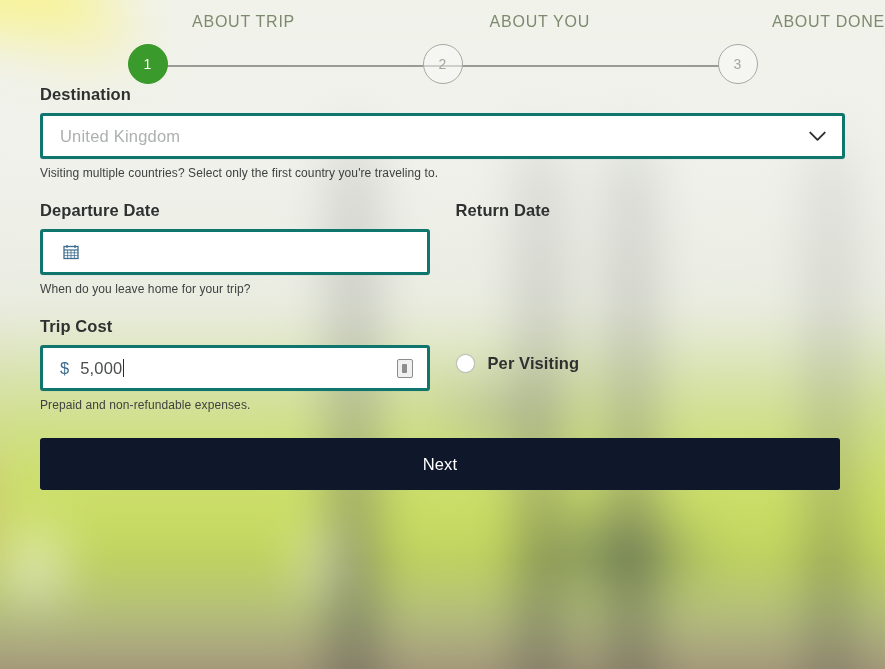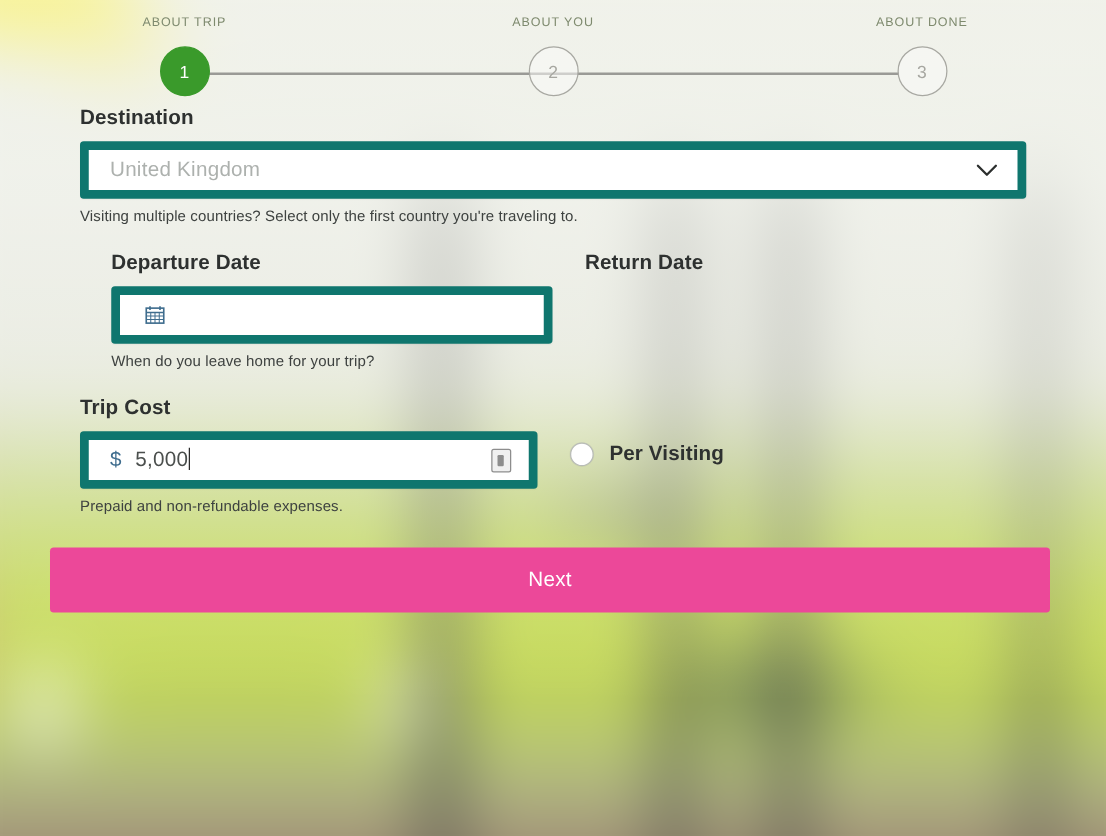--- a/index.html
+++ b/index.html
@@ -93,22 +93,22 @@
     margin: 0;
     padding-top: 13px;
     height: 85px;
   }
   .step-labels {
     display: flex;
     width: 100%;
   }
   .step-label {
     flex: 1;
-    text-align: center;
-    font-size: 10px;
+    text-align: right;
+    font-size: 16px;
     letter-spacing: 0.75px;
     color: #7e8a6e;
     font-family: "Liberation Sans", sans-serif;
   }
   .step-track {
     position: relative;
     margin-top: 13px;
     height: 42px;
   }
   .step-line {
@@ -147,39 +147,39 @@
     font-weight: 400;
   }
   .circle.inactive {
     background: rgba(250,250,247,0.55);
     color: #a6a6a0;
     border: 1.5px solid #a8a8a2;
   }
 
   
   .form {
-    padding: 0 64px;
+    padding: 0 40px;
   }
   .field-label {
     font-size: 16.5px;
     font-weight: bold;
     color: #2e3130;
     margin-bottom: 9px;
     letter-spacing: 0.1px;
   }
   .help-text {
     font-size: 12px;
     color: #3e4240;
     margin-top: 7px;
     letter-spacing: 0.1px;
   }
   .input-box {
     position: relative;
     background: #ffffff;
-    border: 7px solid #0f766e;
+    border: 3px solid #0f766e;
     border-radius: 3px;
     height: 46px;
     display: flex;
     align-items: center;
     padding: 0 14px 0 17px;
     box-shadow: 0 1px 1px rgba(0,0,0,0.03);
   }
   .input-value {
     font-size: 16.5px;
     color: #4b4f4d;
@@ -201,21 +201,20 @@
     width: 1px;
     height: 18px;
     background: #2b2b2b;
     vertical-align: -3px;
     margin-left: 1px;
   }
 
   .row {
     display: flex;
     gap: 26px;
-    margin-left: 25px;
   }
   .col { flex: 1; min-width: 0; }
   .mt-20 { margin-top: 21px; }
 
   
   .icon-btn {
     display: flex;
     align-items: center;
     justify-content: center;
     width: 22px;
@@ -283,21 +282,21 @@
     font-size: 16.5px;
     font-weight: bold;
     color: #2e3130;
     letter-spacing: 0.1px;
   }
 
   
   .next-btn {
     margin: 26px 40px 0 40px;
     height: 52px;
-    background: #ec4899;
+    background: #0f172a;
     border-radius: 3px;
     display: flex;
     align-items: center;
     justify-content: center;
     color: #ffffff;
     font-size: 16.5px;
     letter-spacing: 0.2px;
     cursor: pointer;
     border: none;
     width: 800px;

